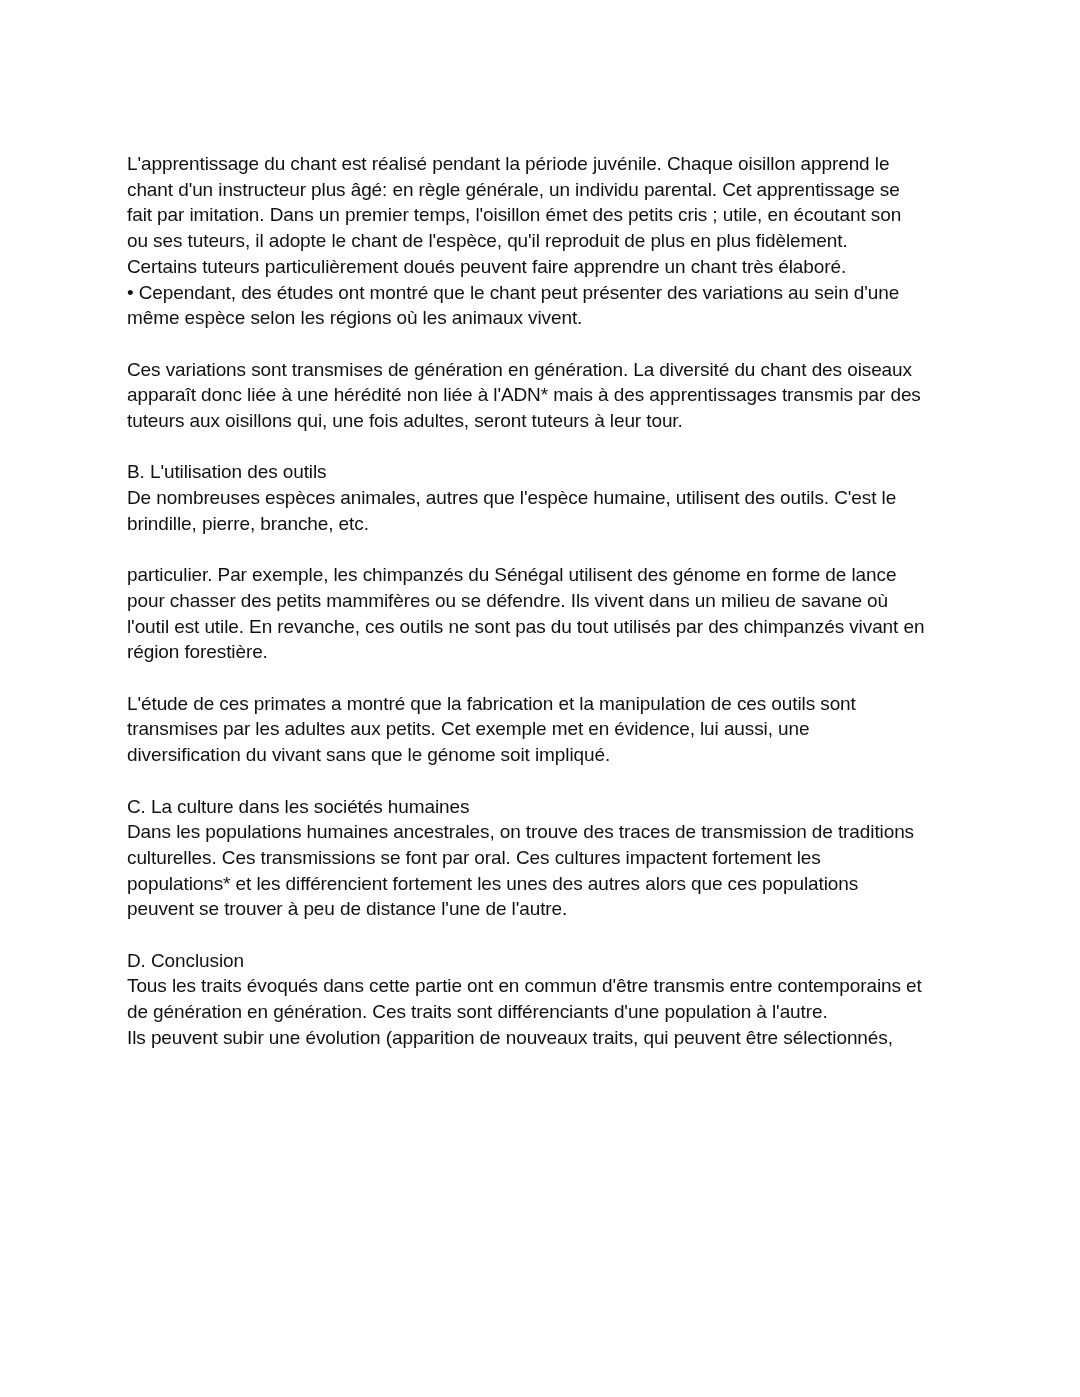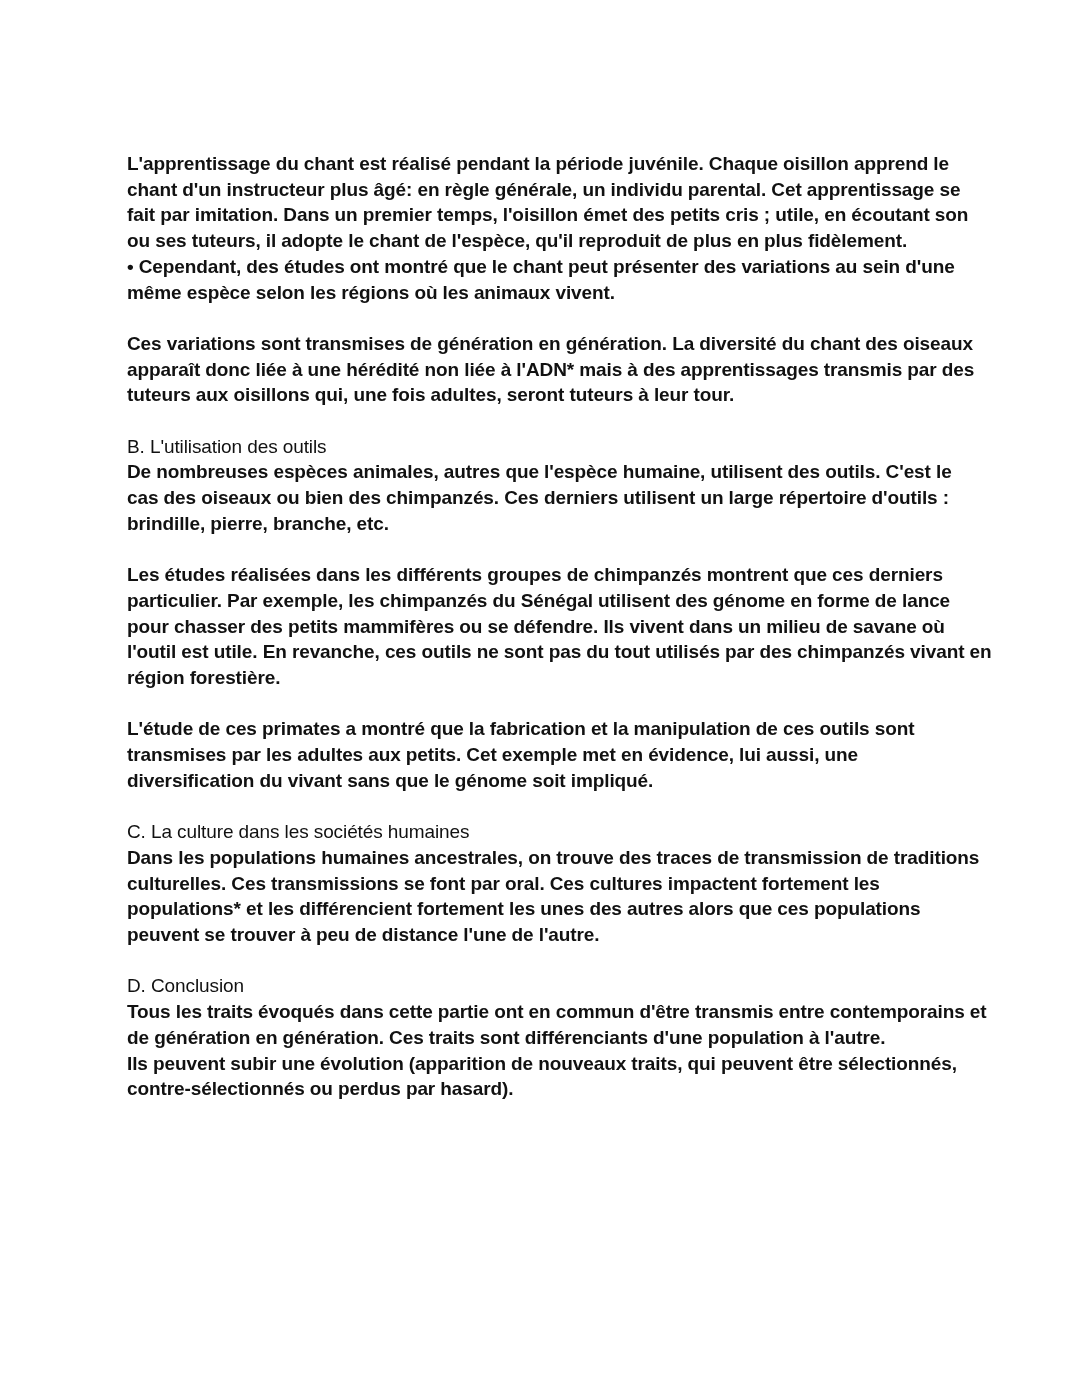--- a/index.html
+++ b/index.html
@@ -23,61 +23,59 @@
     }
     .block {
       margin: 0;
     }
     .line {
       display: block;
       font-size: 19px;
       line-height: 25.7px;
       white-space: nowrap;
       letter-spacing: -0.1px;
-      font-weight: bold;
     }
     .gap {
       height: 25.7px;
     }
     .heading {
       font-weight: normal;
     }
   </style>
 </head>
 <body>
 
 <div class="page">
 
   <p class="block">
     <span class="line">L'apprentissage du chant est réalisé pendant la période juvénile. Chaque oisillon apprend le</span>
     <span class="line">chant d'un instructeur plus âgé: en règle générale, un individu parental. Cet apprentissage se</span>
     <span class="line">fait par imitation. Dans un premier temps, l'oisillon émet des petits cris ; utile, en écoutant son</span>
     <span class="line">ou ses tuteurs, il adopte le chant de l'espèce, qu'il reproduit de plus en plus fidèlement.</span>
+    <span class="line">Certains tuteurs particulièrement doués peuvent faire apprendre un chant très élaboré.</span>
     <span class="line">• Cependant, des études ont montré que le chant peut présenter des variations au sein d'une</span>
     <span class="line">même espèce selon les régions où les animaux vivent.</span>
   </p>
   <div class="gap"></div>
 
   <p class="block">
     <span class="line">Ces variations sont transmises de génération en génération. La diversité du chant des oiseaux</span>
     <span class="line">apparaît donc liée à une hérédité non liée à l'ADN* mais à des apprentissages transmis par des</span>
     <span class="line">tuteurs aux oisillons qui, une fois adultes, seront tuteurs à leur tour.</span>
   </p>
   <div class="gap"></div>
 
   <section>
     <span class="line heading">B. L'utilisation des outils</span>
     <p class="block">
       <span class="line">De nombreuses espèces animales, autres que l'espèce humaine, utilisent des outils. C'est le</span>
-      <span class="line">cas des oiseaux ou bien des chimpanzés. Ces derniers utilisent un large répertoire d'outils :</span>
       <span class="line">brindille, pierre, branche, etc.</span>
     </p>
     <div class="gap"></div>
     <p class="block">
-      <span class="line">Les études réalisées dans les différents groupes de chimpanzés montrent que ces derniers</span>
       <span class="line">particulier. Par exemple, les chimpanzés du Sénégal utilisent des génome en forme de lance</span>
       <span class="line">pour chasser des petits mammifères ou se défendre. Ils vivent dans un milieu de savane où</span>
       <span class="line">l'outil est utile. En revanche, ces outils ne sont pas du tout utilisés par des chimpanzés vivant en</span>
       <span class="line">région forestière.</span>
     </p>
     <div class="gap"></div>
     <p class="block">
       <span class="line">L'étude de ces primates a montré que la fabrication et la manipulation de ces outils sont</span>
       <span class="line">transmises par les adultes aux petits. Cet exemple met en évidence, lui aussi, une</span>
       <span class="line">diversification du vivant sans que le génome soit impliqué.</span>
@@ -95,17 +93,16 @@
     </p>
   </section>
   <div class="gap"></div>
 
   <section>
     <span class="line heading">D. Conclusion</span>
     <p class="block">
       <span class="line">Tous les traits évoqués dans cette partie ont en commun d'être transmis entre contemporains et</span>
       <span class="line">de génération en génération. Ces traits sont différenciants d'une population à l'autre.</span>
       <span class="line">Ils peuvent subir une évolution (apparition de nouveaux traits, qui peuvent être sélectionnés,</span>
-      <span class="line">contre-sélectionnés ou perdus par hasard).</span>
     </p>
   </section>
 
 </div>
 
 </body></html>

